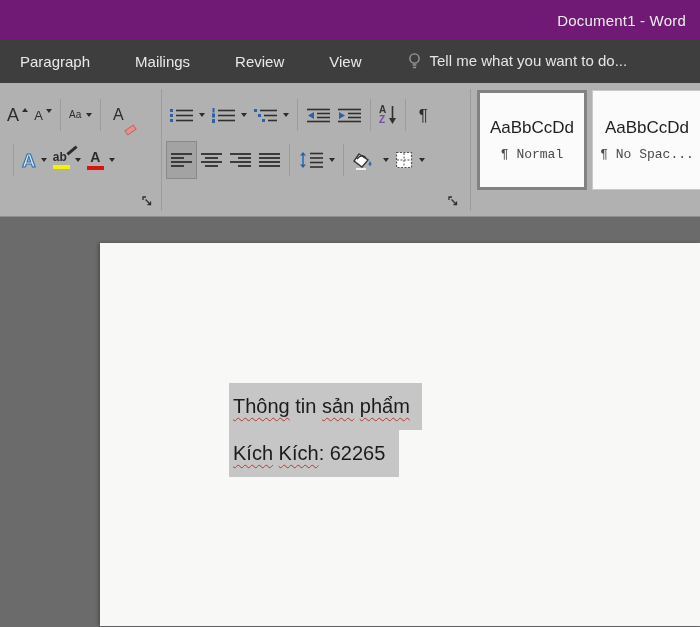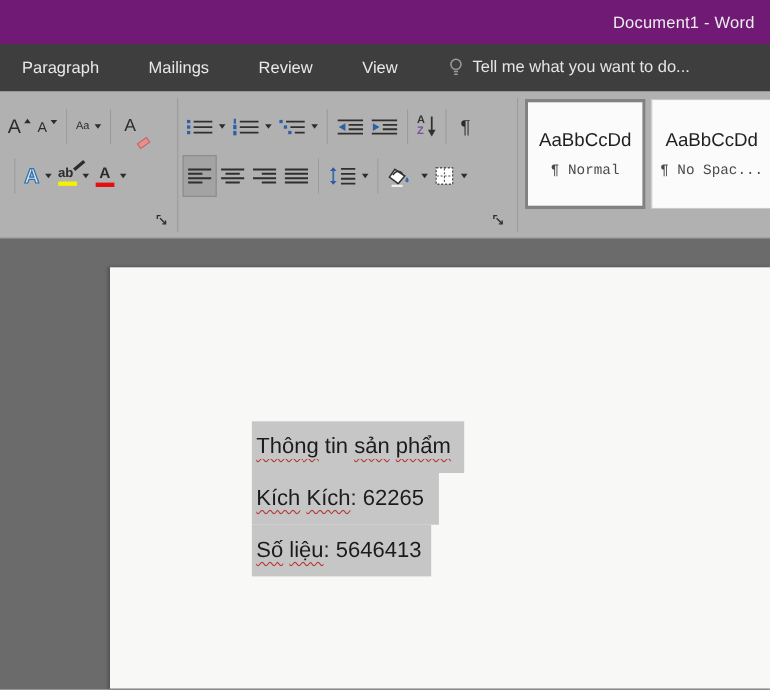--- a/index.html
+++ b/index.html
@@ -302,18 +302,17 @@
           <div class="sname">¶ No Spac...</div>
         </div>
       </div>
   </div>
 
   <div class="docarea">
     <div class="page">
       <div class="textblock" id="doc-lines">
           <div class="line line1"><span class="sq">Thông</span><span> </span><span>tin</span><span> </span><span class="sq">sản</span><span> </span><span class="sq">phẩm</span></div>
           <div class="line line3"><span class="sq">Kích</span><span> </span><span class="sq">Kích</span><span>: 62265</span></div>
-          <div class="line line4"><span class="sq">Số</span><span> </span><span class="sq">liệu</span><span>: 5646413</span></div>
         </div>
     </div>
   </div>
 
 </div>
 
 </body></html>

